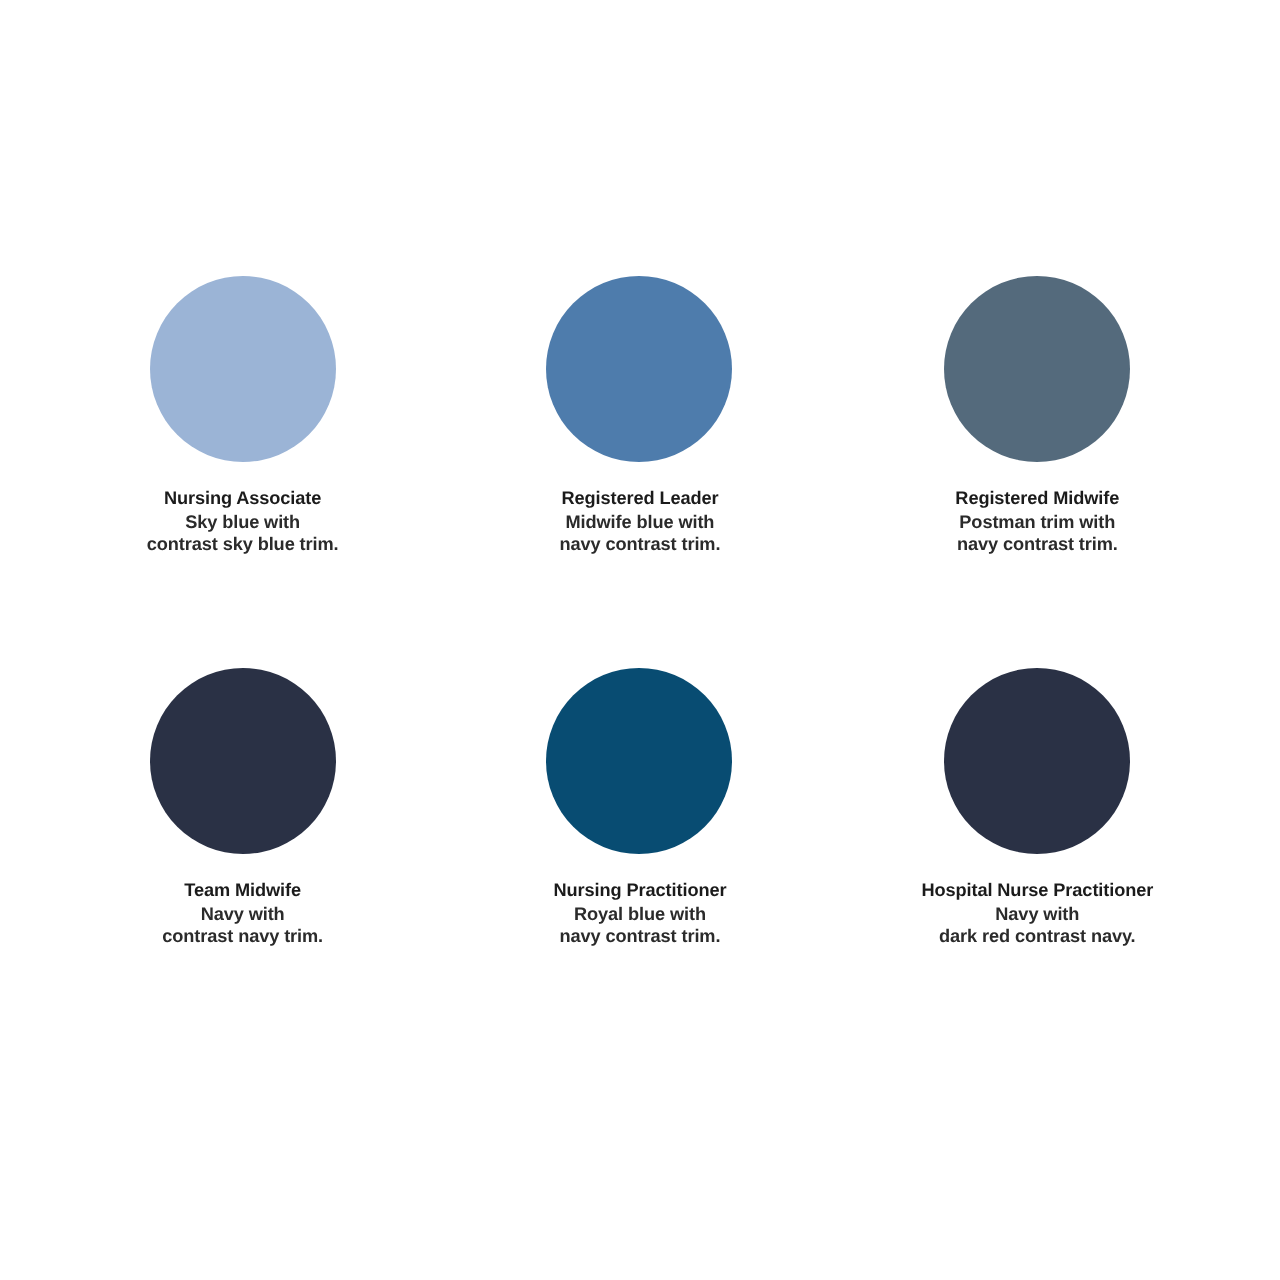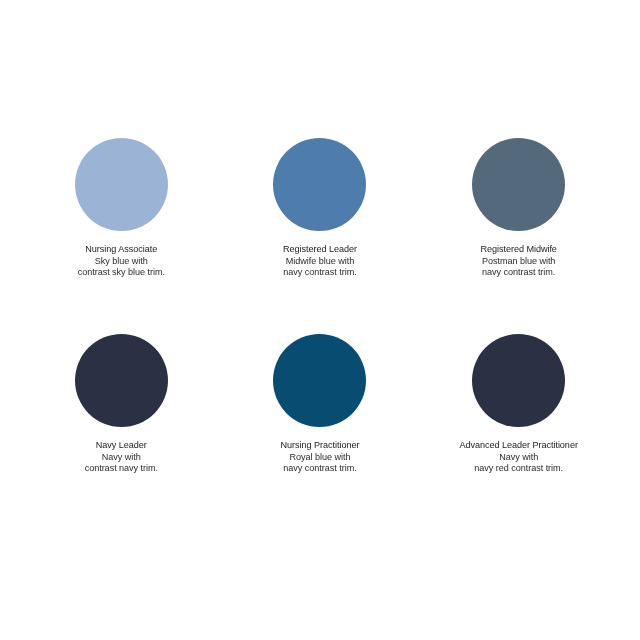--- a/index.html
+++ b/index.html
@@ -41,29 +41,29 @@
     border-radius: 50%;
     flex: 0 0 auto;
   }
   .swatch-text {
     margin-top: 13px;
     text-align: center;
     line-height: 11.6px;
   }
   .swatch-role {
     font-size: 9.1px;
-    font-weight: normal;
+    font-weight: bold;
     color: #1b1b1b;
     letter-spacing: -0.05px;
     display: block;
     white-space: nowrap;
   }
   .swatch-desc-line {
     font-size: 9.1px;
-    font-weight: normal;
+    font-weight: bold;
     color: #2b2b2b;
     letter-spacing: -0.05px;
     display: block;
     white-space: nowrap;
     text-align: center;
   }
 </style>
 </head>
 <body style="background-color: rgb(255, 255, 255);">
 
@@ -84,45 +84,45 @@
       <span class="swatch-role">Registered Leader</span>
       <span class="swatch-desc-line">Midwife blue with</span>
       <span class="swatch-desc-line">navy contrast trim.</span>
     </div>
   </div>
 
   <div class="swatch-cell">
     <div class="swatch-disc" style="background-color: rgb(84, 106, 124);"></div>
     <div class="swatch-text">
       <span class="swatch-role">Registered Midwife</span>
-      <span class="swatch-desc-line">Postman blue with</span>
+      <span class="swatch-desc-line">Postman trim with</span>
       <span class="swatch-desc-line">navy contrast trim.</span>
     </div>
   </div>
 
   <div class="swatch-cell">
     <div class="swatch-disc" style="background-color: rgb(42, 49, 69);"></div>
     <div class="swatch-text">
-      <span class="swatch-role">Navy Leader</span>
+      <span class="swatch-role">Team Midwife</span>
       <span class="swatch-desc-line">Navy with</span>
       <span class="swatch-desc-line">contrast navy trim.</span>
     </div>
   </div>
 
   <div class="swatch-cell">
     <div class="swatch-disc" style="background-color: rgb(8, 76, 114);"></div>
     <div class="swatch-text">
       <span class="swatch-role">Nursing Practitioner</span>
       <span class="swatch-desc-line">Royal blue with</span>
       <span class="swatch-desc-line">navy contrast trim.</span>
     </div>
   </div>
 
   <div class="swatch-cell">
     <div class="swatch-disc" style="background-color: rgb(42, 49, 69);"></div>
     <div class="swatch-text">
-      <span class="swatch-role">Advanced Leader Practitioner</span>
+      <span class="swatch-role">Hospital Nurse Practitioner</span>
       <span class="swatch-desc-line">Navy with</span>
-      <span class="swatch-desc-line">navy red contrast trim.</span>
+      <span class="swatch-desc-line">dark red contrast navy.</span>
     </div>
   </div>
 
 </div>
 
 </body></html>

